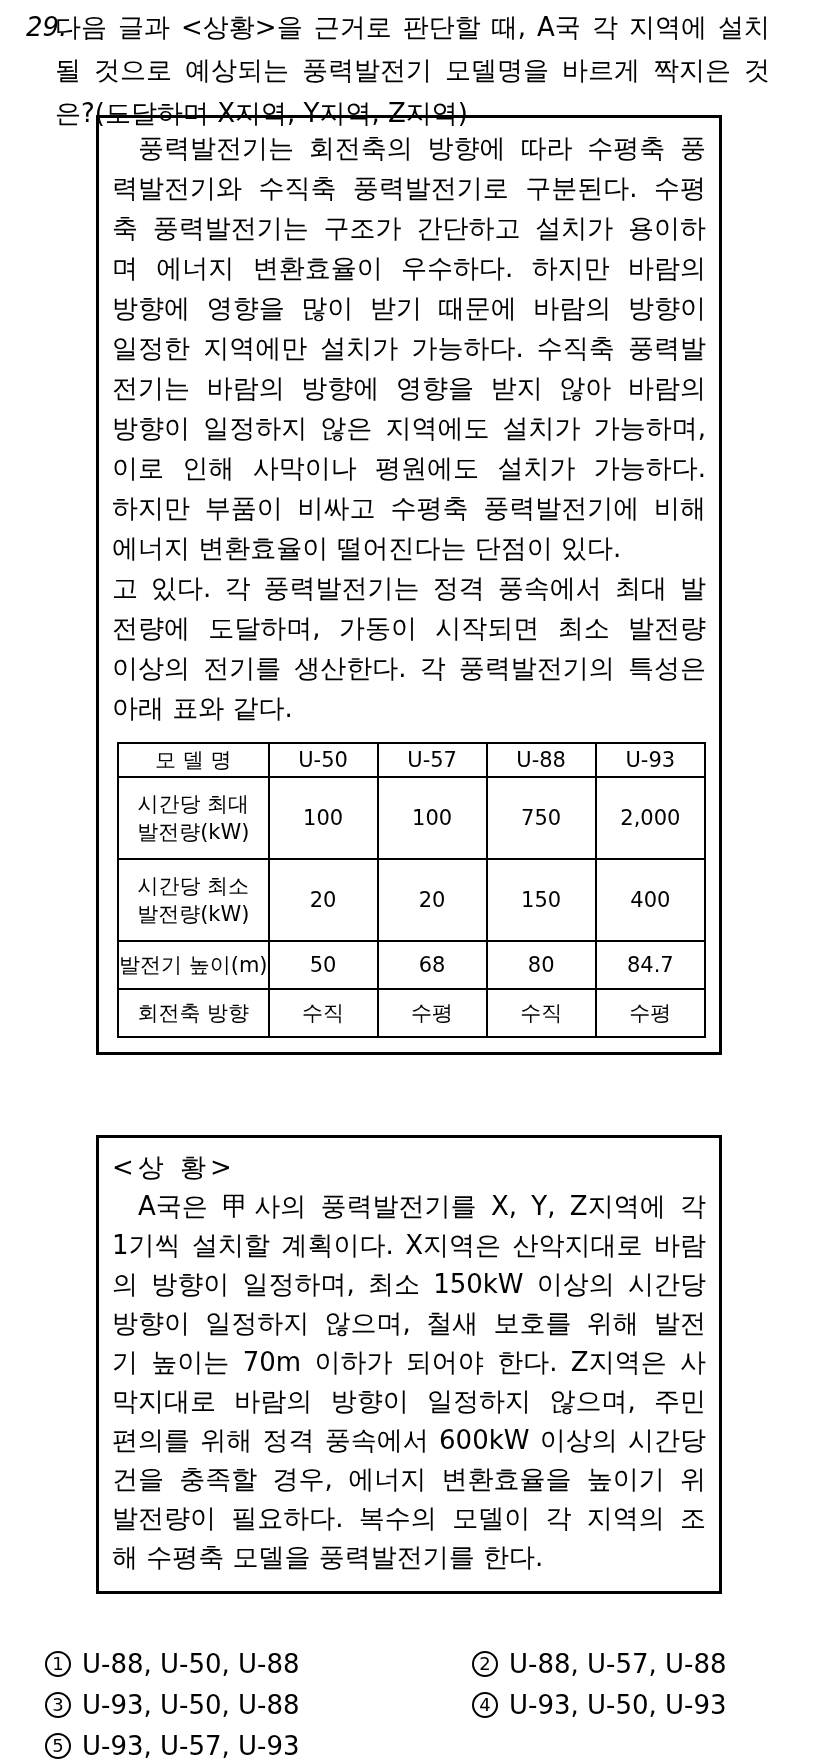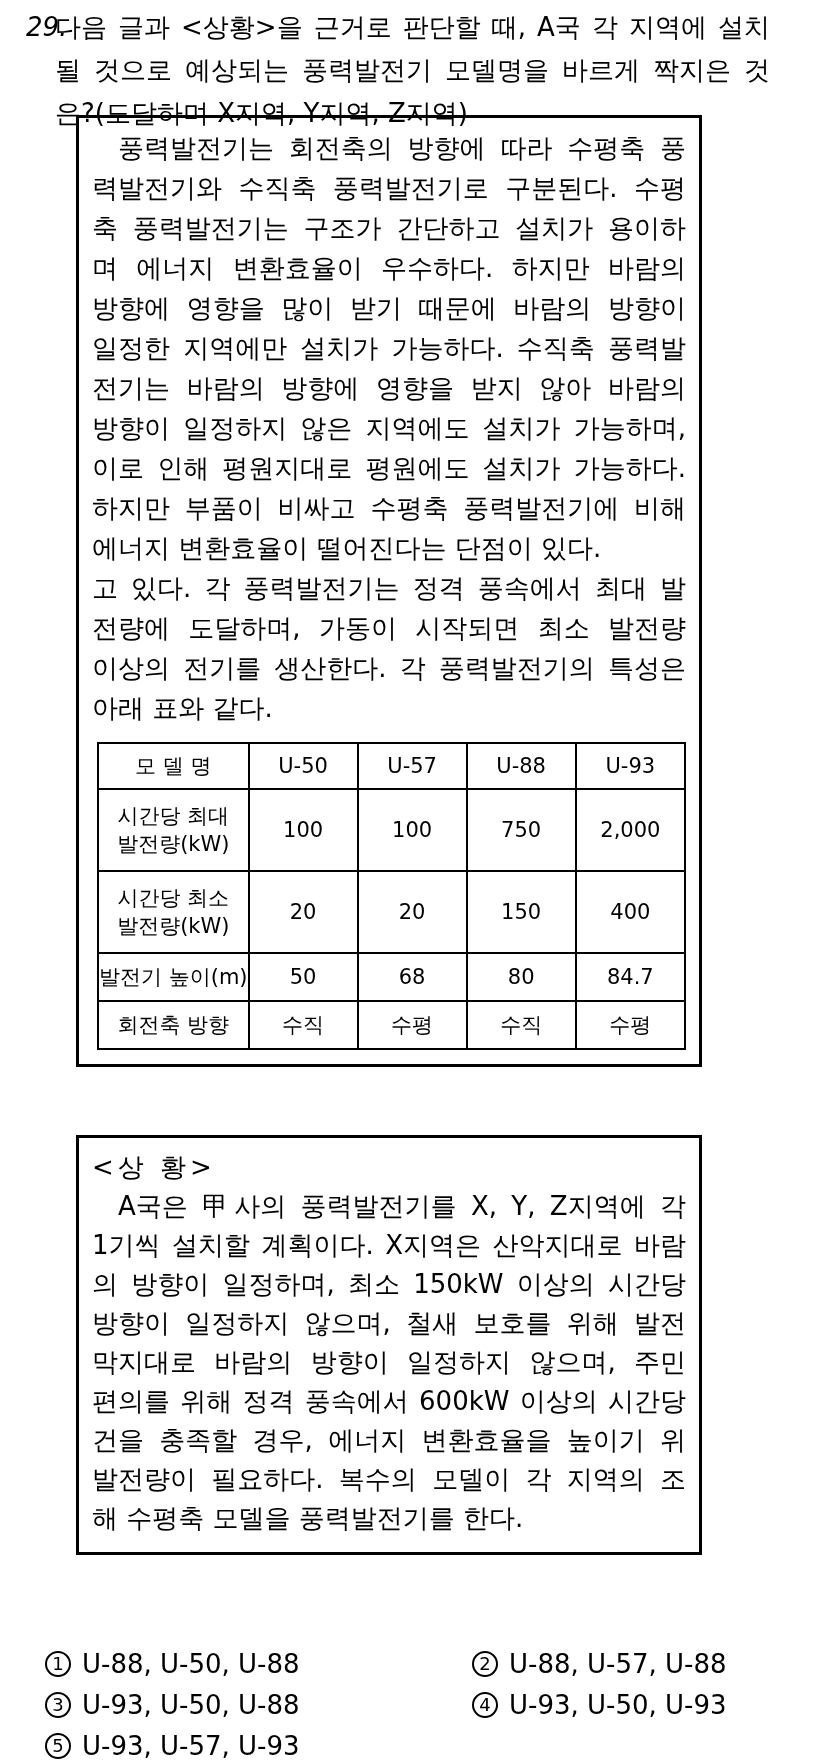--- a/index.html
+++ b/index.html
@@ -14,34 +14,34 @@
   #question{top:6px;left:18px;width:752px;line-height:43px;}
   #qnum{position:absolute;left:8px;top:0;font-style:italic;}
   #qtext{margin-left:37px;}
   
   .ln{min-height:40px;line-height:40px;}
   .j{text-align:justify;text-align-last:justify;}
   .ind{text-indent:26px;}
   .qln{line-height:43px;}
   
   .txtbox{
-    left:76px;width:626px;box-sizing:border-box;
+    left:96px;width:626px;box-sizing:border-box;
     border:3px solid #000;padding:10px 13px 14px 13px;
   }
   #passage-box{top:115px;}
   #situation-box{top:1135px;}
   #situation-box .ln{min-height:39px;line-height:39px;}
   #situation-title{line-height:42px;letter-spacing:4px;}
   
   table{border-collapse:collapse;margin:14px 0 0 5px;font-size:21px;}
   th,td{border:2.5px solid #000;text-align:center;vertical-align:middle;
         font-weight:normal;padding:0;}
   .c-label{width:150px;}
   .c-val{width:108px;}
-  .r-head{height:46px;}
+  .r-head{height:34px;}
   .r-tall{height:82px;}
   .r-short{height:48px;}
   .lbl2{white-space:pre-line;line-height:28px;}
   
   #choices{top:1643px;left:45px;width:760px;
            display:grid;grid-template-columns:427px 1fr;}
   .choice{display:flex;align-items:center;height:41px;}
   .cnum{flex:0 0 auto;width:26px;height:26px;border:2px solid #000;
         border-radius:50%;display:inline-flex;align-items:center;
         justify-content:center;font-size:18px;line-height:1;
@@ -62,21 +62,21 @@
 
 <div class="abs txtbox" id="passage-box">
   <div class="ln ind j">풍력발전기는 회전축의 방향에 따라 수평축 풍</div>
   <div class="ln j">력발전기와 수직축 풍력발전기로 구분된다. 수평</div>
   <div class="ln j">축 풍력발전기는 구조가 간단하고 설치가 용이하</div>
   <div class="ln j">며 에너지 변환효율이 우수하다. 하지만 바람의</div>
   <div class="ln j">방향에 영향을 많이 받기 때문에 바람의 방향이</div>
   <div class="ln j">일정한 지역에만 설치가 가능하다. 수직축 풍력발</div>
   <div class="ln j">전기는 바람의 방향에 영향을 받지 않아 바람의</div>
   <div class="ln j">방향이 일정하지 않은 지역에도 설치가 가능하며,</div>
-  <div class="ln j">이로 인해 평원지대로 평원에도 설치가 가능하다.</div>
+  <div class="ln j">이로 인해 사막이나 평원에도 설치가 가능하다.</div>
   <div class="ln j">하지만 부품이 비싸고 수평축 풍력발전기에 비해</div>
   <div class="ln">에너지 변환효율이 떨어진다는 단점이 있다.</div>
   <div class="ln j">고 있다. 각 풍력발전기는 정격 풍속에서 최대 발</div>
   <div class="ln j">전량에 도달하며, 가동이 시작되면 최소 발전량</div>
   <div class="ln j">이상의 전기를 생산한다. 각 풍력발전기의 특성은</div>
   <div class="ln">아래 표와 같다.</div>
 
   <table>
     <tbody>
         <tr class="r-head">
@@ -119,20 +119,21 @@
   </tbody>
     </table>
 </div>
 
 <div class="abs txtbox" id="situation-box">
   <div id="situation-title" class="ln">&lt;상 황&gt;</div>
   <div class="ln ind j">A국은 甲사의 풍력발전기를 X, Y, Z지역에 각</div>
   <div class="ln j">1기씩 설치할 계획이다. X지역은 산악지대로 바람</div>
   <div class="ln j">의 방향이 일정하며, 최소 150kW 이상의 시간당</div>
   <div class="ln j">방향이 일정하지 않으며, 철새 보호를 위해 발전</div>
+  <div class="ln j">기 높이는 70m 이하가 되어야 한다. Z지역은 사</div>
   <div class="ln j">막지대로 바람의 방향이 일정하지 않으며, 주민</div>
   <div class="ln j">편의를 위해 정격 풍속에서 600kW 이상의 시간당</div>
   <div class="ln j">건을 충족할 경우, 에너지 변환효율을 높이기 위</div>
   <div class="ln j">발전량이 필요하다. 복수의 모델이 각 지역의 조</div>
   <div class="ln">해 수평축 모델을 풍력발전기를 한다.</div>
 </div>
 
 <div class="abs" id="choices">
   <div class="choice">
     <span class="cnum">1</span>

